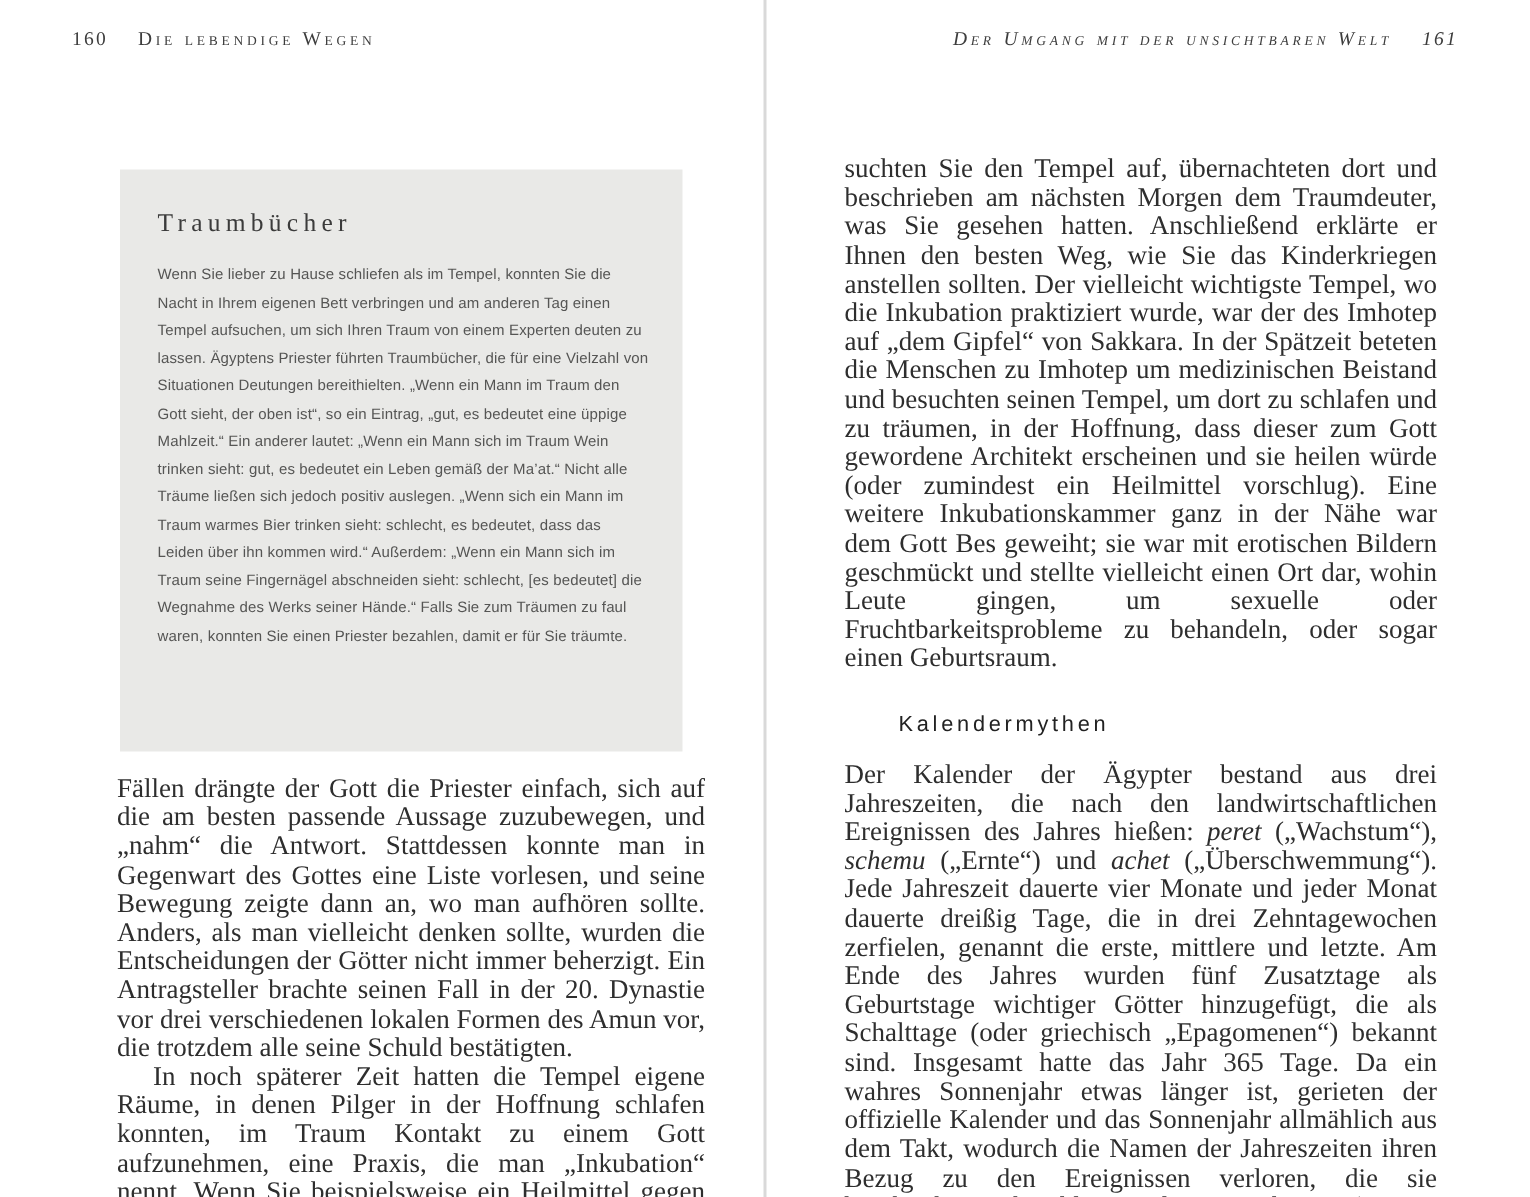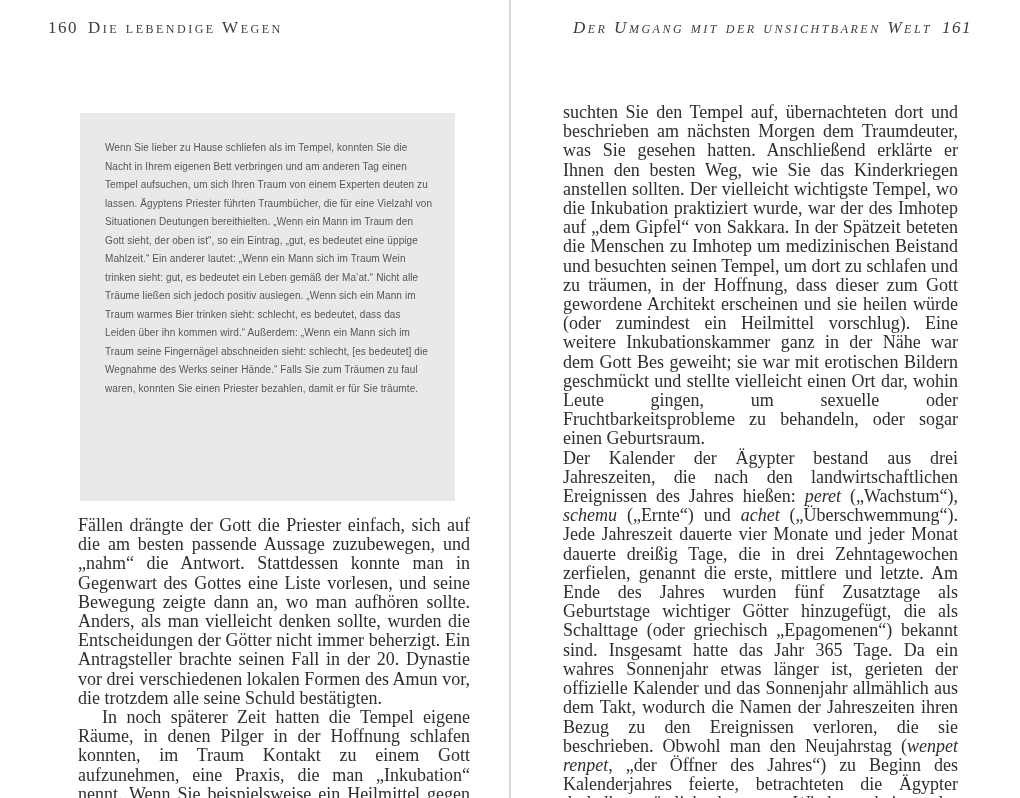--- a/index.html
+++ b/index.html
@@ -34,22 +34,22 @@
     position: relative;
     width: 510px;
     height: 798px;
     box-sizing: border-box;
   }
   
   .running-header {
     position: absolute;
     top: 18px;
     display: flex;
-    gap: 10px;
-    font-size: 17px;
+    gap: 20px;
+    font-size: 13px;
     font-variant: small-caps;
     letter-spacing: 2.5px;
     color: #3d3d3d;
     white-space: nowrap;
   }
   .running-header .pagenum { letter-spacing: 1.5px; }
   .header-left  { left: 48px; }
   .header-right { right: 48px; font-style: italic; }
 
   
@@ -116,20 +116,21 @@
 
   <div class="page">
     <div class="running-header header-left">
       <span class="pagenum">160</span>
       <span>Die lebendige Wegen</span>
     </div>
 
     <div class="content-left">
 
       <div class="infobox">
+        <h2 class="infobox-title">Traumbücher</h2>
         <div class="infobox-body">Wenn Sie lieber zu Hause schliefen als im Tempel, konnten Sie die Nacht in Ihrem eigenen Bett verbringen und am anderen Tag einen Tempel aufsuchen, um sich Ihren Traum von einem Experten deuten zu lassen. Ägyptens Priester führten Traumbücher, die für eine Vielzahl von Situationen Deutungen bereithielten. „Wenn ein Mann im Traum den Gott sieht, der oben ist“, so ein Eintrag, „gut, es bedeutet eine üppige Mahlzeit.“ Ein anderer lautet: „Wenn ein Mann sich im Traum Wein trinken sieht: gut, es bedeutet ein Leben gemäß der Ma’at.“ Nicht alle Träume ließen sich jedoch positiv auslegen. „Wenn sich ein Mann im Traum warmes Bier trinken sieht: schlecht, es bedeutet, dass das Leiden über ihn kommen wird.“ Außerdem: „Wenn ein Mann sich im Traum seine Fingernägel abschneiden sieht: schlecht, [es bedeutet] die Wegnahme des Werks seiner Hände.“ Falls Sie zum Träumen zu faul waren, konnten Sie einen Priester bezahlen, damit er für Sie träumte.</div>
       </div>
 
       <div class="bodytext">
         <p>Fällen drängte der Gott die Priester einfach, sich auf die am besten passende Aussage zuzubewegen, und „nahm“ die Antwort. Stattdessen konnte man in Gegenwart des Gottes eine Liste vorlesen, und seine Bewegung zeigte dann an, wo man aufhören sollte. Anders, als man vielleicht denken sollte, wurden die Entscheidungen der Götter nicht immer beherzigt. Ein Antragsteller brachte seinen Fall in der 20. Dynastie vor drei verschiedenen lokalen Formen des Amun vor, die trotzdem alle seine Schuld bestätigten.</p>
         <p class="indent">In noch späterer Zeit hatten die Tempel eigene Räume, in denen Pilger in der Hoffnung schlafen konnten, im Traum Kontakt zu einem Gott aufzunehmen, eine Praxis, die man „Inkubation“ nennt. Wenn Sie beispielsweise ein Heilmittel gegen Unfruchtbarkeit wollten, dann</p>
       </div>
 
     </div>
   </div>
@@ -141,20 +142,21 @@
       <span>Der Umgang mit der unsichtbaren Welt</span>
       <span class="pagenum">161</span>
     </div>
 
     <div class="content-right">
 
       <div class="bodytext">
         <p>suchten Sie den Tempel auf, übernachteten dort und beschrieben am nächsten Morgen dem Traumdeuter, was Sie gesehen hatten. Anschließend erklärte er Ihnen den besten Weg, wie Sie das Kinderkriegen anstellen sollten. Der vielleicht wichtigste Tempel, wo die Inkubation praktiziert wurde, war der des Imhotep auf „dem Gipfel“ von Sakkara. In der Spätzeit beteten die Menschen zu Imhotep um medizinischen Beistand und besuchten seinen Tempel, um dort zu schlafen und zu träumen, in der Hoffnung, dass dieser zum Gott gewordene Architekt erscheinen und sie heilen würde (oder zumindest ein Heilmittel vorschlug). Eine weitere Inkubationskammer ganz in der Nähe war dem Gott Bes geweiht; sie war mit erotischen Bildern geschmückt und stellte vielleicht einen Ort dar, wohin Leute gingen, um sexuelle oder Fruchtbarkeitsprobleme zu behandeln, oder sogar einen Geburtsraum.</p>
       </div>
 
+      <h2 class="section-heading">Kalendermythen</h2>
 
       <div class="bodytext">
         <p>Der Kalender der Ägypter bestand aus drei Jahreszeiten, die nach den landwirtschaftlichen Ereignissen des Jahres hießen: <i>peret</i> („Wachstum“), <i>schemu</i> („Ernte“) und <i>achet</i> („Überschwemmung“). Jede Jahreszeit dauerte vier Monate und jeder Monat dauerte dreißig Tage, die in drei Zehntagewochen zerfielen, genannt die erste, mittlere und letzte. Am Ende des Jahres wurden fünf Zusatztage als Geburtstage wichtiger Götter hinzugefügt, die als Schalttage (oder griechisch „Epagomenen“) bekannt sind. Insgesamt hatte das Jahr 365 Tage. Da ein wahres Sonnenjahr etwas länger ist, gerieten der offizielle Kalender und das Sonnenjahr allmählich aus dem Takt, wodurch die Namen der Jahreszeiten ihren Bezug zu den Ereignissen verloren, die sie beschrieben. Obwohl man den Neujahrstag (<i>wenpet renpet</i>, „der Öffner des Jahres“) zu Beginn des Kalenderjahres feierte, betrachteten die Ägypter deshalb zusätzlich das erste Wiedererscheinen des Sirius in der Morgendämmerung – astronomisch gesprochen seinen heliakischen Aufgang – als Beginn ihres sonnenbezogenen Landwirtschaftsjahres. Wegen der Kalenderverschiebung fiel dieses Ereignis nur alle 1460 Jahre einmal mit dem Anfang des Kalenderjahres zusammen.</p>
       </div>
 
     </div>
   </div>
 
 </div>
 

